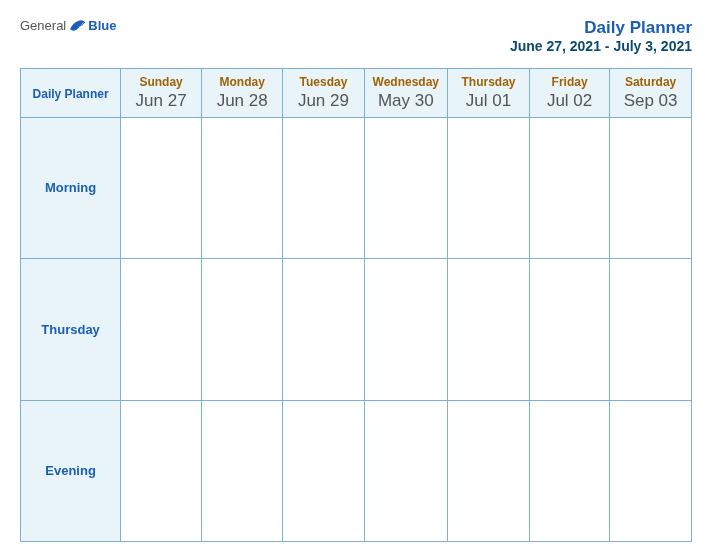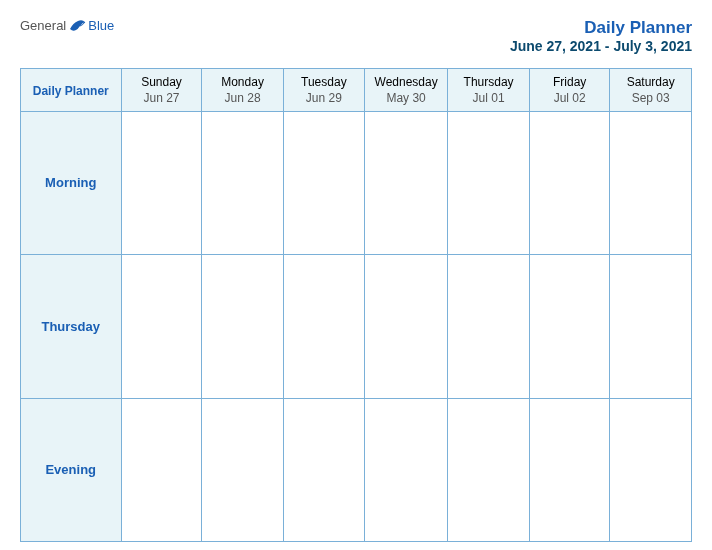--- a/index.html
+++ b/index.html
@@ -41,21 +41,21 @@
 
     .logo-general {
       font-size: 13px;
       color: #555;
       font-weight: normal;
     }
 
     .logo-blue {
       font-size: 13px;
       color: #1a5fb4;
-      font-weight: normal;
+      font-weight: bold;
     }
 
     .title-area {
       text-align: right;
     }
 
     .main-title {
       font-size: 17px;
       color: #1a5fb4;
       font-weight: bold;
@@ -88,27 +88,27 @@
 
     .header-cell-main {
       font-size: 12px;
       font-weight: bold;
       color: #1a5fb4;
       line-height: 1.3;
     }
 
     .header-cell-day {
       font-size: 12px;
-      font-weight: normal;
-      color: #000000;
+      font-weight: bold;
+      color: #a16207;
       line-height: 1.3;
     }
 
     .header-cell-date {
-      font-size: 12px;
+      font-size: 17px;
       color: #555;
       font-weight: normal;
     }
 
     .time-cell {
       background-color: #e8f4f8;
       font-size: 13px;
       color: #1a5fb4;
       font-weight: bold;
       width: 104px;

